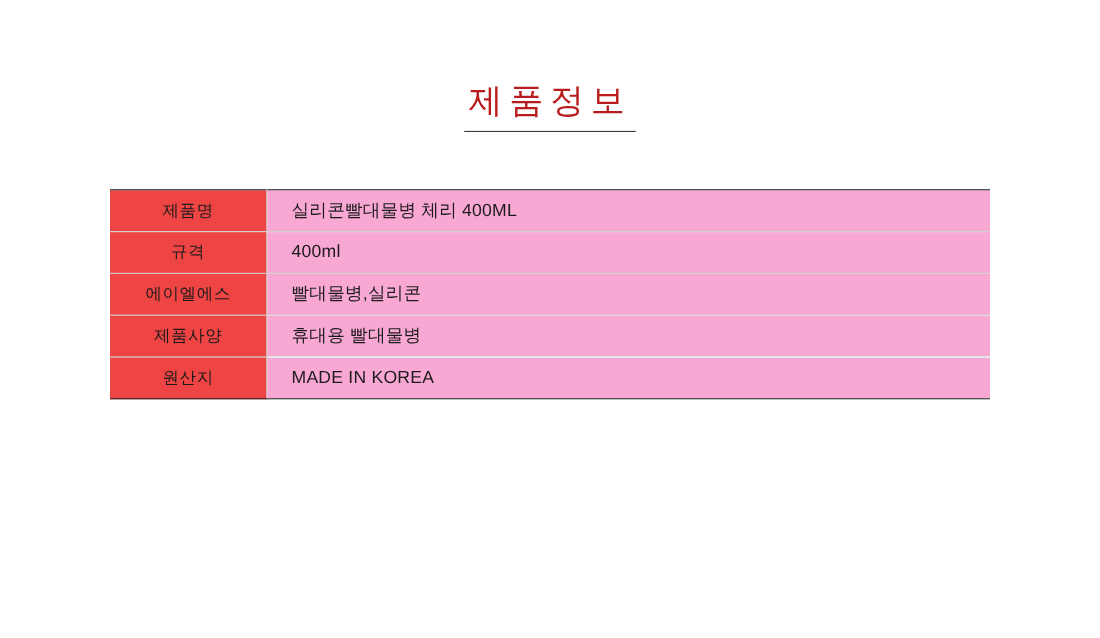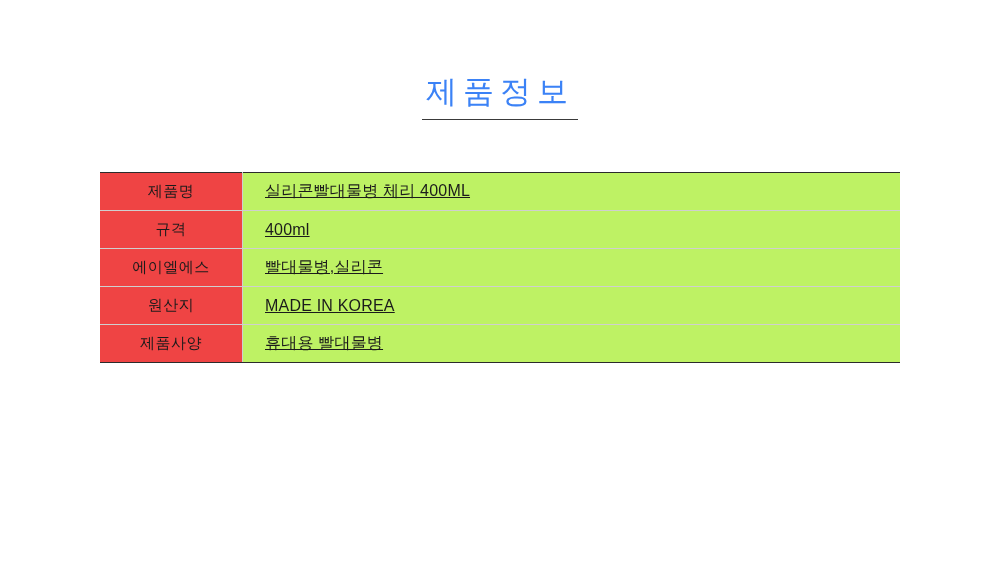--- a/index.html
+++ b/index.html
@@ -29,21 +29,21 @@
     left: 0;
     width: 1000px;
     text-align: center;
   }
   .title {
     display: inline-block;
     font-family: "Liberation Serif", serif;
     font-size: 31px;
     line-height: 40px;
     letter-spacing: 6px;
-    color: #3b82f6;
+    color: #b91c1c;
     padding: 0 4px 7px 4px;
     border-bottom: 1px solid #3a3a3a;
   }
 
   
   .spec-table {
     position: absolute;
     top: 172px;
     left: 100px;
     width: 800px;
@@ -73,25 +73,24 @@
     font-size: 15px;
     color: #1b1b1b;
     letter-spacing: 0.5px;
     border-right: 1px solid #cfcfcf;
   }
   .cell-value {
     padding-left: 22px !important;
     font-size: 16px;
     color: #1b1b1b;
     letter-spacing: 0.2px;
-    background: #bef264;
+    background: #f9a8d4;
     white-space: nowrap;
     overflow: hidden;
     text-overflow: ellipsis;
-    text-decoration: underline;
   }
 </style>
 </head>
 <body>
 
 <div class="page">
 
   <div class="title-wrap">
     <span class="title">제품정보</span>
   </div>
@@ -104,23 +103,23 @@
       </tr>
       <tr>
         <td class="cell-label">규격</td>
         <td class="cell-value">400ml</td>
       </tr>
       <tr>
         <td class="cell-label">에이엘에스</td>
         <td class="cell-value">빨대물병,실리콘</td>
       </tr>
       <tr>
+        <td class="cell-label">제품사양</td>
+        <td class="cell-value">휴대용 빨대물병</td>
+      </tr>
+      <tr>
         <td class="cell-label">원산지</td>
         <td class="cell-value">MADE IN KOREA</td>
-      </tr>
-      <tr>
-        <td class="cell-label">제품사양</td>
-        <td class="cell-value">휴대용 빨대물병</td>
       </tr>
     </tbody>
   </table>
 
 </div>
 
 </body></html>

